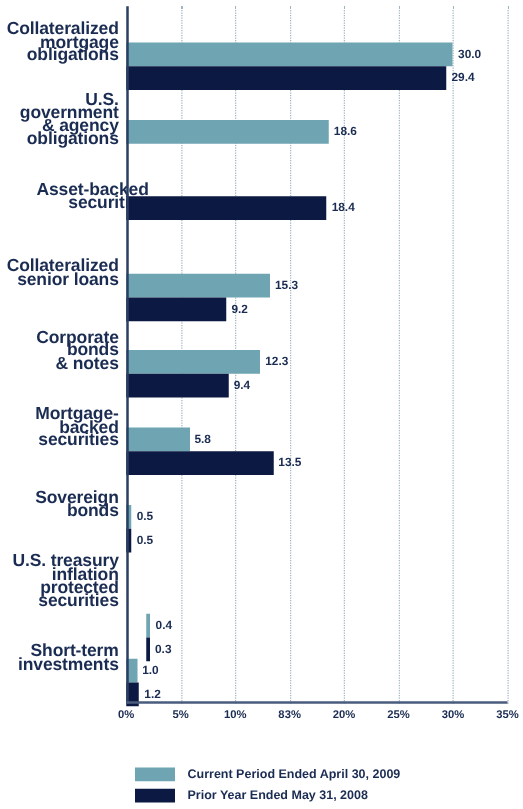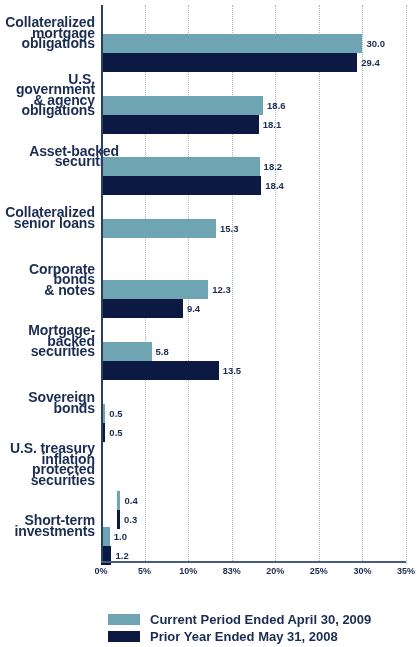--- a/index.html
+++ b/index.html
@@ -158,21 +158,21 @@
   }
   .legend-swatch {
     width: 32px;
     height: 11px;
     flex: 0 0 32px;
   }
   .legend-swatch.current { background: #6fa5b3; }
   .legend-swatch.prior   { background: #0c1a43; }
   .legend-label {
     margin-left: 10px;
-    font-size: 13px;
+    font-size: 10px;
     font-weight: bold;
     color: #1b2c52;
     white-space: nowrap;
   }
 </style>
 </head>
 <body>
 
 <div id="chart-root">
 
@@ -233,39 +233,35 @@
           <div class="bar-row">
             <div class="bar prior" style="width: 256.2px; background: rgb(12, 26, 67);"></div>
             <div class="bar-value" style="left: 256.2px;">29.4</div>
           </div>
         </div>
         <div class="group" style="top: 70.6px;">
           <div class="bar-row">
             <div class="bar current" style="width: 162.086px; background: rgb(111, 165, 179);"></div>
             <div class="bar-value" style="left: 162.086px;">18.6</div>
           </div>
-          <div class="bar-row">
-            <div class="bar prior" style="width: 157.729px; background: rgb(12, 26, 67);"></div>
-            <div class="bar-value" style="left: 157.729px;">18.1</div>
-          </div>
         </div>
         <div class="group" style="top: 132.2px;">
-          <div class="bar-row">
-            <div class="bar current" style="width: 158.6px; background: rgb(111, 165, 179);"></div>
-            <div class="bar-value" style="left: 158.6px;">18.2</div>
-          </div>
           <div class="bar-row">
             <div class="bar prior" style="width: 160.343px; background: rgb(12, 26, 67);"></div>
             <div class="bar-value" style="left: 160.343px;">18.4</div>
           </div>
         </div>
         <div class="group" style="top: 193.8px;">
           <div class="bar-row">
             <div class="bar current" style="width: 115.029px; background: rgb(111, 165, 179);"></div>
             <div class="bar-value" style="left: 115.029px;">15.3</div>
+          </div>
+          <div class="bar-row">
+            <div class="bar prior" style="width: 80.1714px; background: rgb(12, 26, 67);"></div>
+            <div class="bar-value" style="left: 80.1714px;">9.2</div>
           </div>
         </div>
         <div class="group" style="top: 255.4px;">
           <div class="bar-row">
             <div class="bar current" style="width: 107.186px; background: rgb(111, 165, 179);"></div>
             <div class="bar-value" style="left: 107.186px;">12.3</div>
           </div>
           <div class="bar-row">
             <div class="bar prior" style="width: 81.9143px; background: rgb(12, 26, 67);"></div>
             <div class="bar-value" style="left: 81.9143px;">9.4</div>

